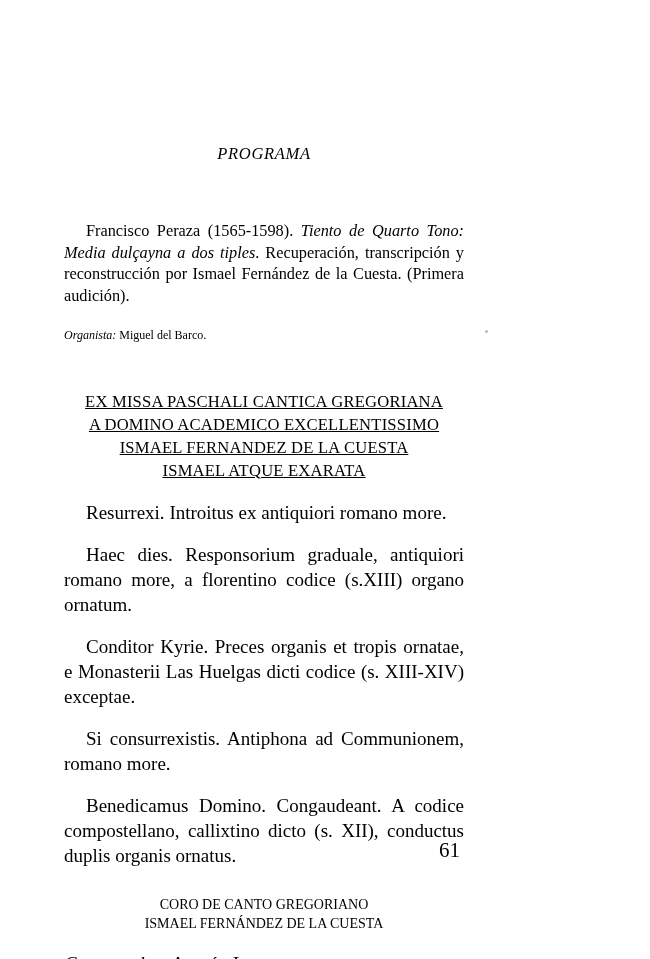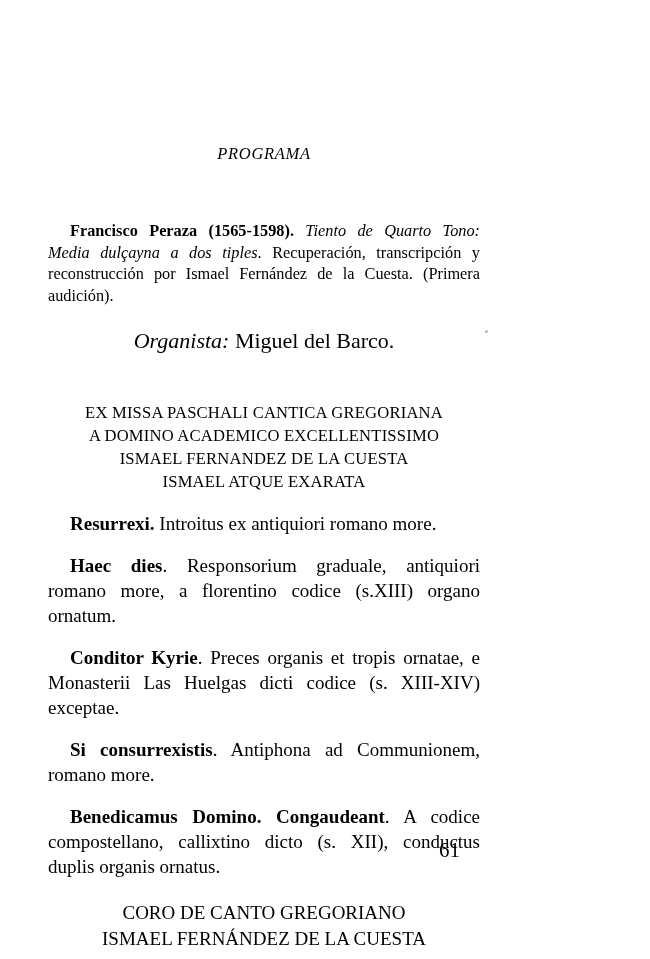--- a/index.html
+++ b/index.html
@@ -14,70 +14,69 @@
     color: #000000;
     position: relative;
     overflow: hidden;
   }
   .page {
     position: absolute;
     left: 0; top: 0;
     width: 528px;
     height: 959px;
     box-sizing: border-box;
-    padding: 0 48px;
+    padding: 0 64px;
   }
   .programa-heading {
     text-align: center;
     font-style: italic;
     font-size: 16.5px;
     letter-spacing: 0.7px;
     margin-top: 144px;
   }
   .para {
     font-size: 16.3px;
     line-height: 1.32;
     text-align: justify;
     text-indent: 22px;
     margin-top: 19px;
   }
   .para.first {
     margin-top: 56px;
   }
-  .bold { font-weight: bold; }
+  .bold { font-weight: normal; }
   .ital { font-style: italic; }
 
   .organista {
-    text-align: center;
-    font-size: 22px;
+    font-size: 12px;
     margin-top: 22px;
   }
 
   .latin-block {
     text-align: center;
     font-size: 16.6px;
     line-height: 1.38;
     margin-top: 48px;
     letter-spacing: 0.2px;
   }
-  .latin-block div { white-space: nowrap; }
+  .latin-block div { white-space: nowrap; text-decoration: underline; }
 
   .item {
     font-size: 19px;
     line-height: 1.32;
     text-align: justify;
     text-indent: 22px;
     margin-top: 17px;
   }
 
   .choir-block {
     text-align: center;
-    font-size: 19px;
+    font-size: 14px;
     line-height: 1.38;
-    margin-top: 20px;
+    margin-top: 26px;
   }
   .concertador {
     text-align: left;
     font-size: 19px;
     margin-top: 20px;
   }
   .page-number {
     position: absolute;
     right: 68px;
     bottom: 96px;

